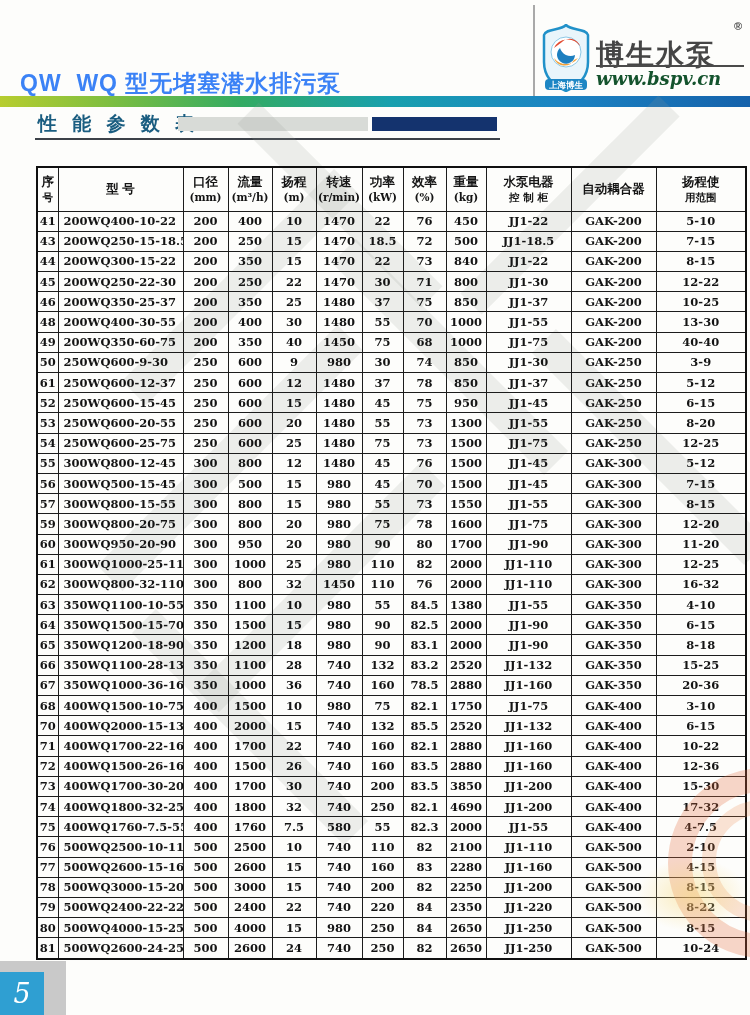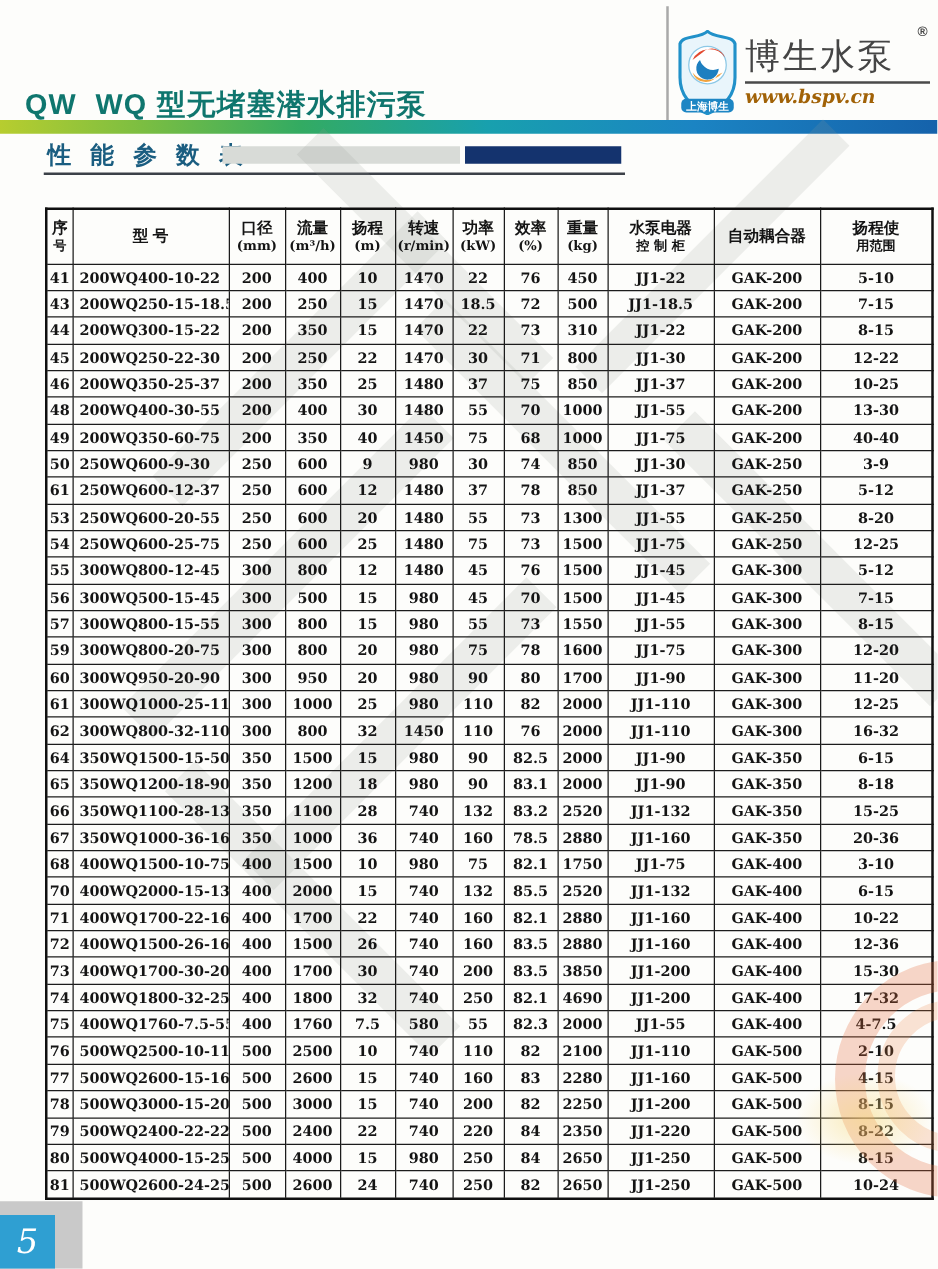--- a/index.html
+++ b/index.html
@@ -4,37 +4,37 @@
 <style>
   * { margin:0; padding:0; box-sizing:border-box; }
   html,body { width:750px; height:1015px; }
   body {
     position:relative; overflow:hidden; background:#fdfdfb;
     font-family:"Liberation Sans", sans-serif;
   }
   
   .doc-title {
     position:absolute; left:20px; top:68px;
-    font-size:23px; font-weight:bold; color:#0f766e; letter-spacing:1px;
+    font-size:23px; font-weight:bold; color:#3b82f6; letter-spacing:1px;
     white-space:pre;
   }
   .header-divider {
     position:absolute; left:533px; top:5px; width:2px; height:91px; background:#a9a9a9;
   }
   .logo { position:absolute; left:542px; top:18px; width:205px; height:78px; }
   .logo-shield { position:absolute; left:0; top:6px; }
   .logo-brand {
-    position:absolute; left:54px; top:8px; font-size:28px; font-weight:normal;
+    position:absolute; left:54px; top:18px; font-size:28px; font-weight:bold;
     color:#454545; letter-spacing:2px; white-space:nowrap;
   }
   .logo-reg { position:absolute; left:192px; top:2px; font-size:11px; color:#454545; font-weight:bold;}
   .logo-line { position:absolute; left:54px; top:47px; width:148px; height:2px; background:#4a4a4a; }
   .logo-site {
-    position:absolute; left:54px; top:50px; font-size:15px; font-weight:bold; font-style:italic;
-    color:#a16207; font-family:"DejaVu Serif", serif; white-space:nowrap;
+    position:absolute; left:54px; top:50px; font-size:18px; font-weight:bold; font-style:italic;
+    color:#14532d; font-family:"DejaVu Serif", serif; white-space:nowrap;
   }
   .gradient-bar {
     position:absolute; left:0; top:96px; width:750px; height:11px;
     background:linear-gradient(90deg,#b7cd2f 0%,#7cbe41 15%,#33ab62 32%,#18a0ae 52%,#1b84c3 74%,#1562ab 100%);
   }
   
   .section-heading {
     position:absolute; left:38px; top:111px; font-size:19px; font-weight:bold;
     color:#1a5d80; letter-spacing:5px; white-space:nowrap;
   }
@@ -215,21 +215,21 @@
         </tr>
         <tr>
           <td>44</td>
           <td class="model">200WQ300-15-22</td>
           <td>200</td>
           <td>350</td>
           <td>15</td>
           <td>1470</td>
           <td>22</td>
           <td>73</td>
-          <td>310</td>
+          <td>840</td>
           <td>JJ1-22</td>
           <td>GAK-200</td>
           <td>8-15</td>
         </tr>
         <tr>
           <td>45</td>
           <td class="model">200WQ250-22-30</td>
           <td>200</td>
           <td>250</td>
           <td>22</td>
@@ -303,20 +303,34 @@
           <td>250</td>
           <td>600</td>
           <td>12</td>
           <td>1480</td>
           <td>37</td>
           <td>78</td>
           <td>850</td>
           <td>JJ1-37</td>
           <td>GAK-250</td>
           <td>5-12</td>
+        </tr>
+        <tr>
+          <td>52</td>
+          <td class="model">250WQ600-15-45</td>
+          <td>250</td>
+          <td>600</td>
+          <td>15</td>
+          <td>1480</td>
+          <td>45</td>
+          <td>75</td>
+          <td>950</td>
+          <td>JJ1-45</td>
+          <td>GAK-250</td>
+          <td>6-15</td>
         </tr>
         <tr>
           <td>53</td>
           <td class="model">250WQ600-20-55</td>
           <td>250</td>
           <td>600</td>
           <td>20</td>
           <td>1480</td>
           <td>55</td>
           <td>73</td>
@@ -431,22 +445,36 @@
           <td>32</td>
           <td>1450</td>
           <td>110</td>
           <td>76</td>
           <td>2000</td>
           <td>JJ1-110</td>
           <td>GAK-300</td>
           <td>16-32</td>
         </tr>
         <tr>
+          <td>63</td>
+          <td class="model">350WQ1100-10-55</td>
+          <td>350</td>
+          <td>1100</td>
+          <td>10</td>
+          <td>980</td>
+          <td>55</td>
+          <td>84.5</td>
+          <td>1380</td>
+          <td>JJ1-55</td>
+          <td>GAK-350</td>
+          <td>4-10</td>
+        </tr>
+        <tr>
           <td>64</td>
-          <td class="model">350WQ1500-15-50</td>
+          <td class="model">350WQ1500-15-70</td>
           <td>350</td>
           <td>1500</td>
           <td>15</td>
           <td>980</td>
           <td>90</td>
           <td>82.5</td>
           <td>2000</td>
           <td>JJ1-90</td>
           <td>GAK-350</td>
           <td>6-15</td>

